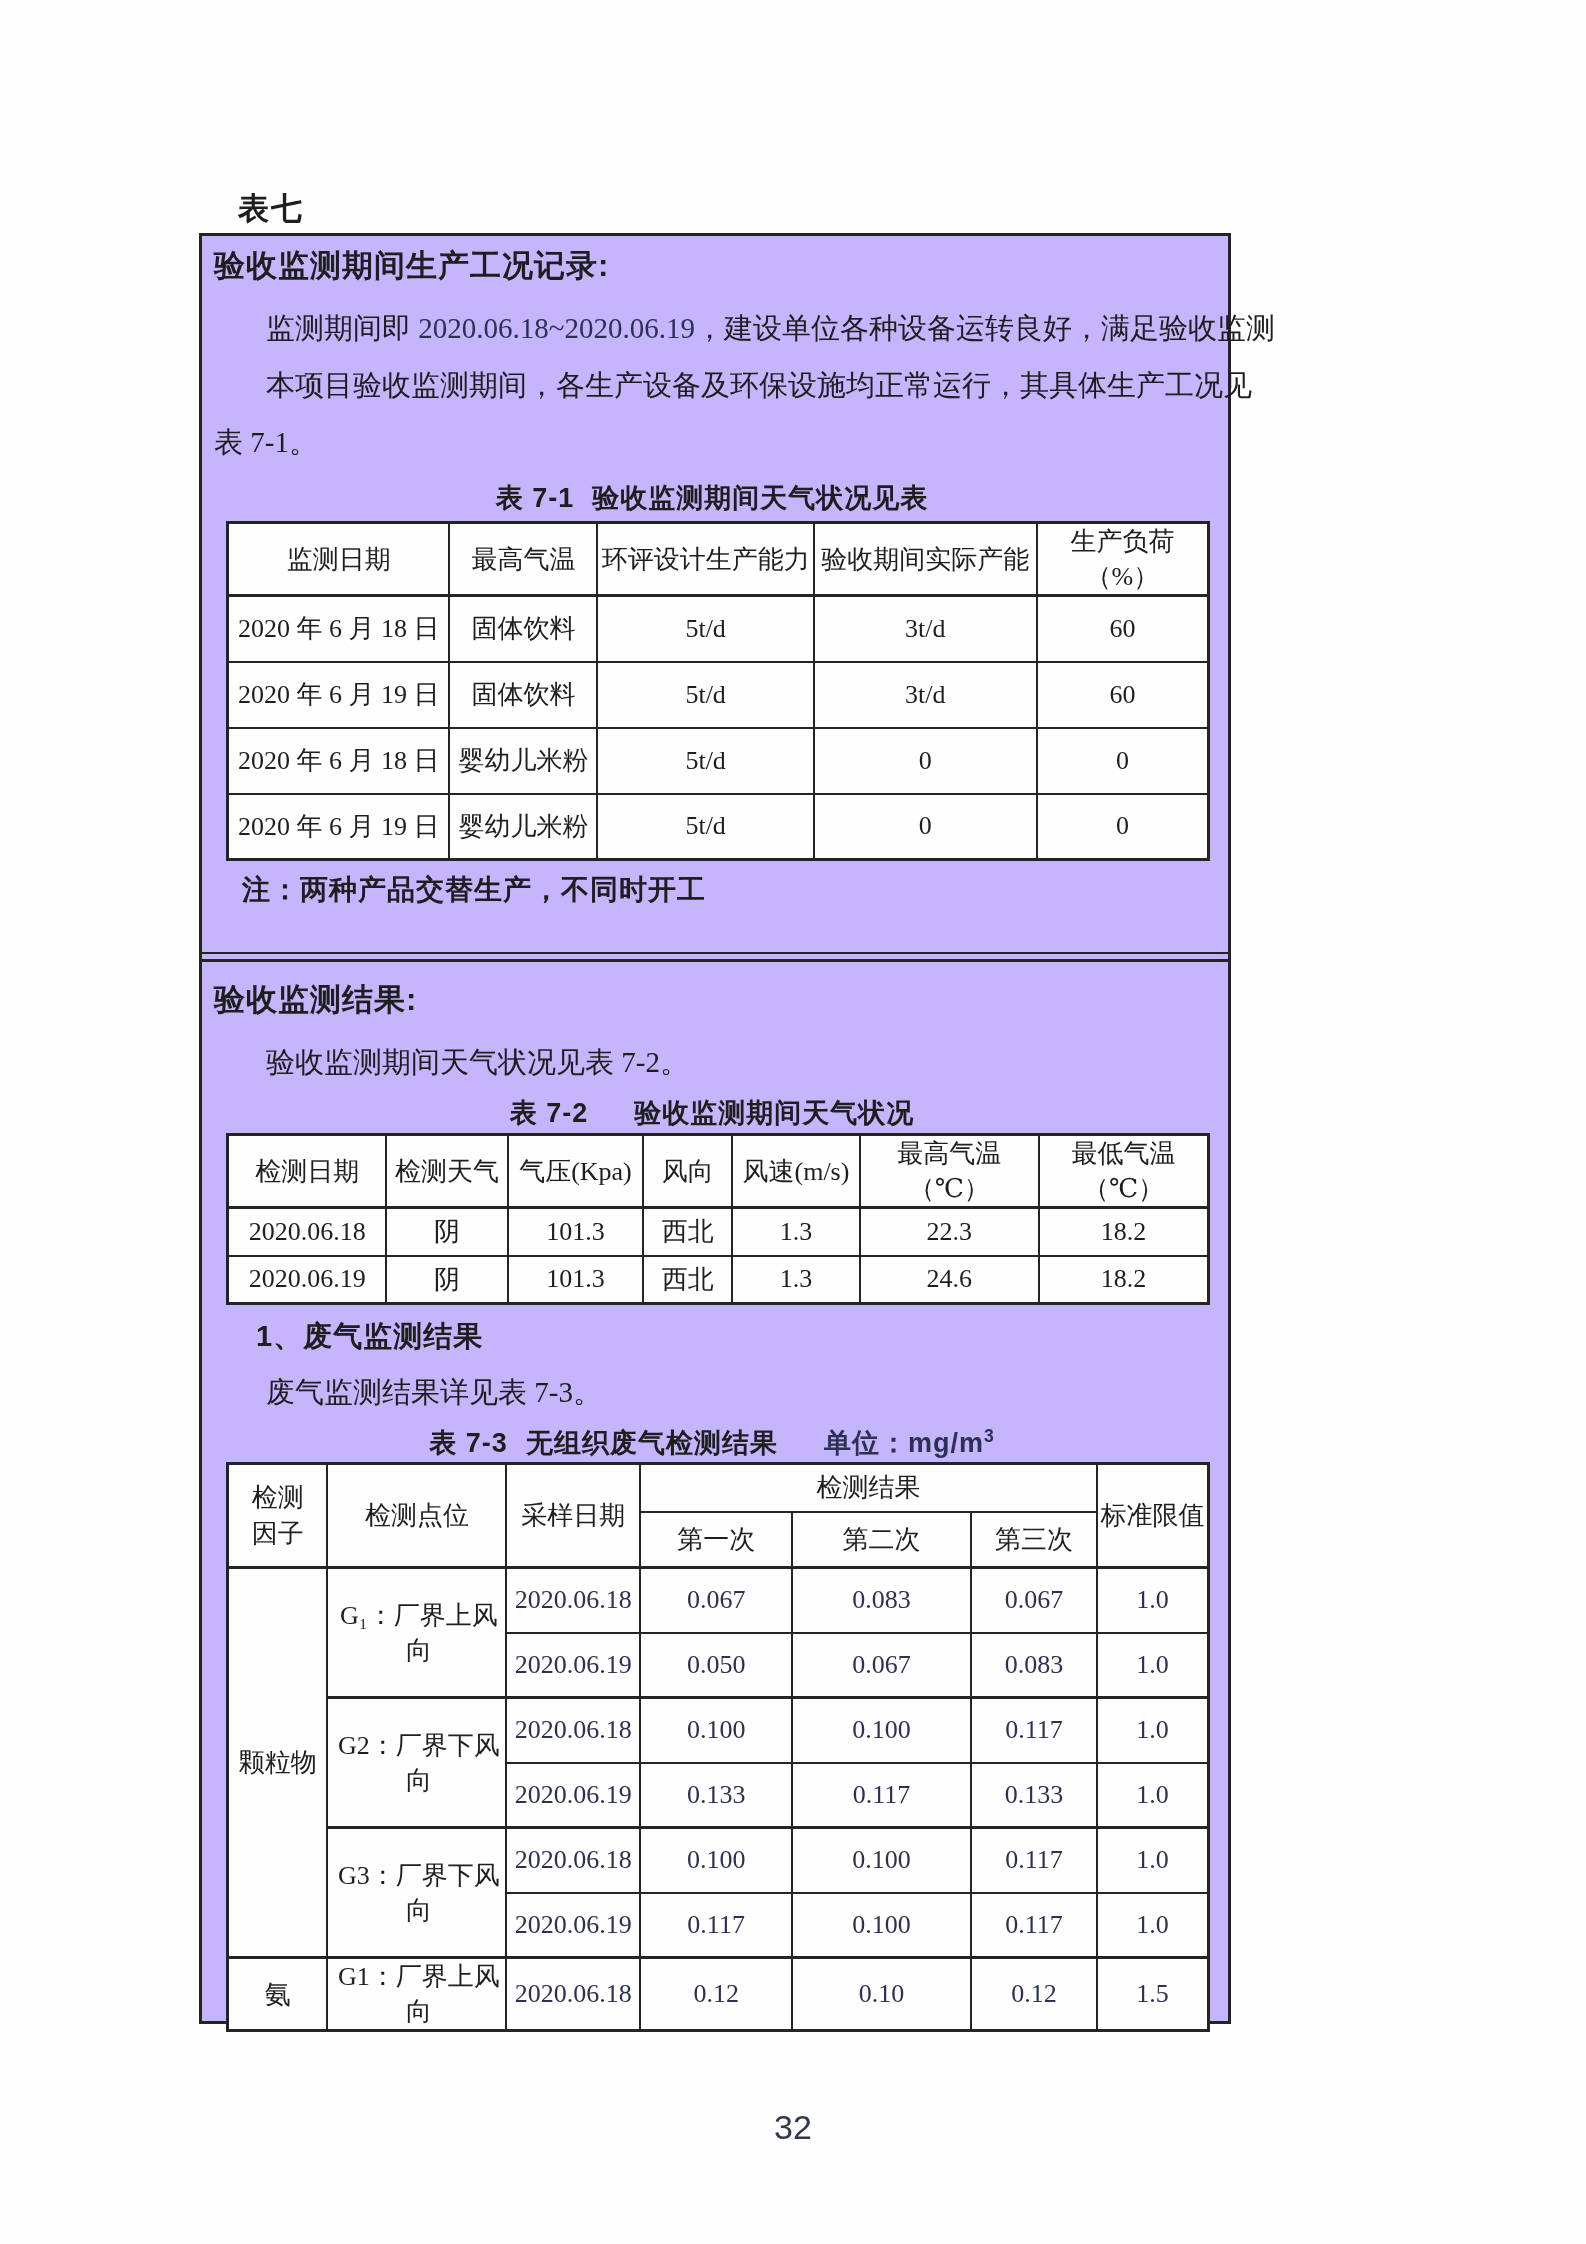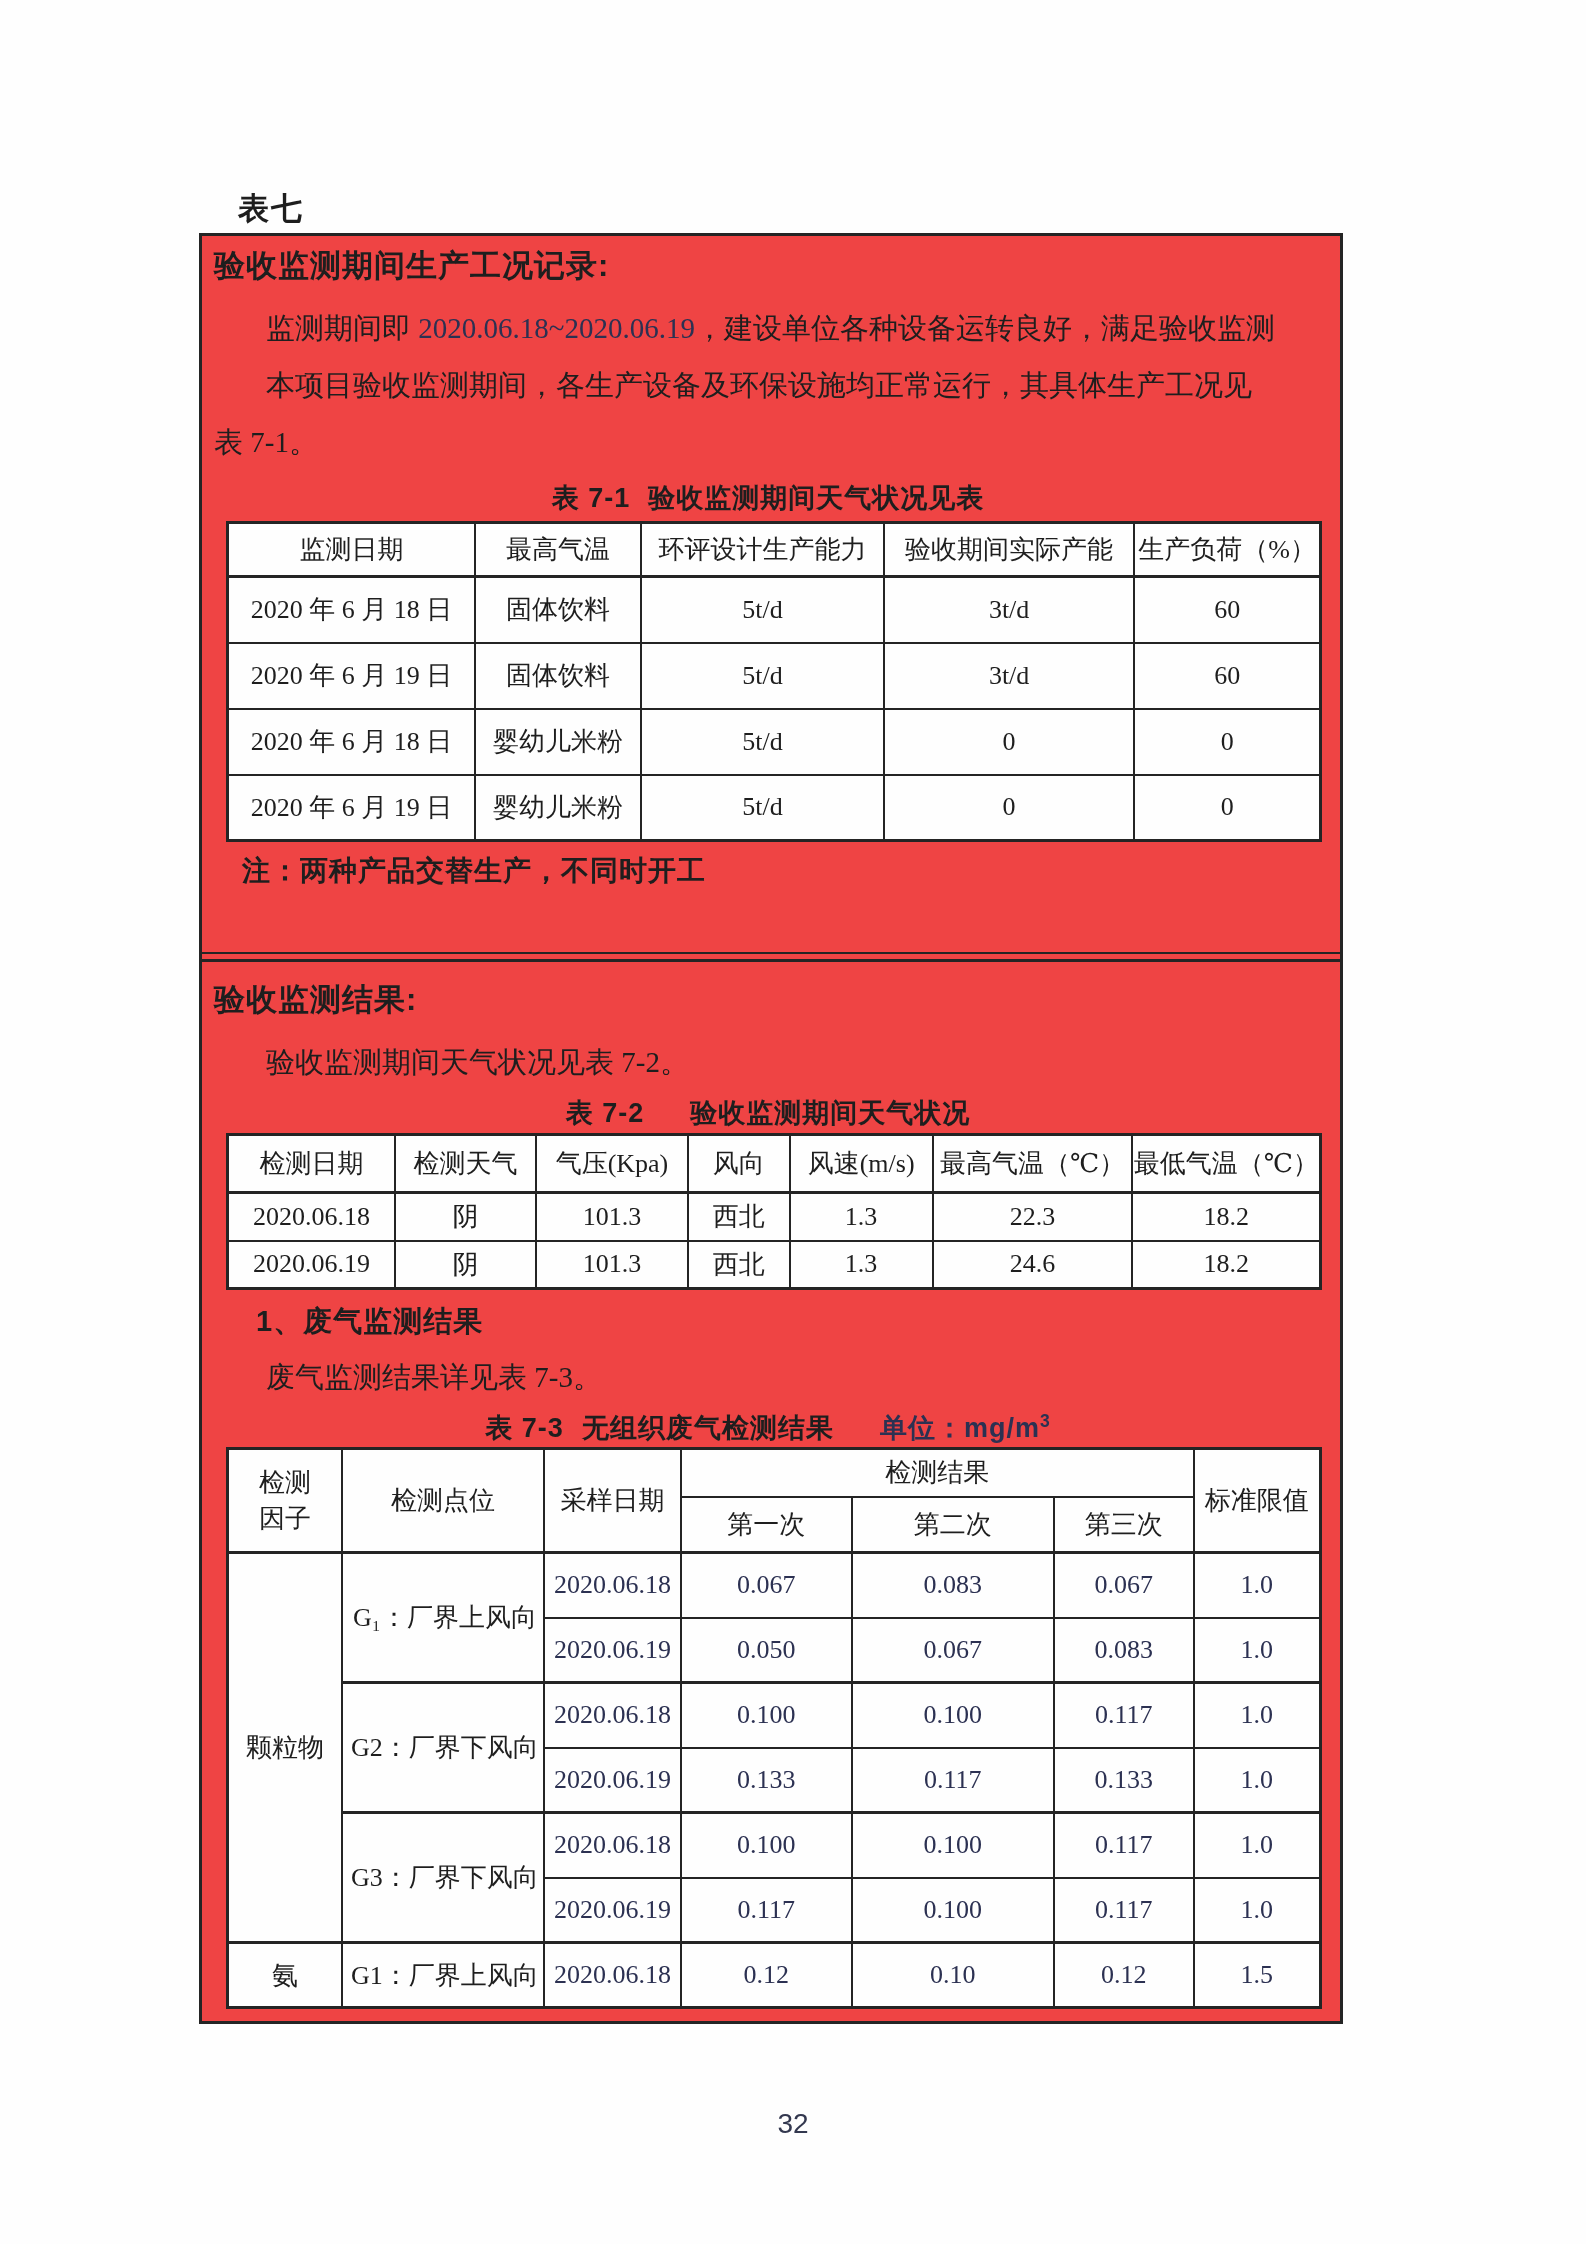--- a/index.html
+++ b/index.html
@@ -13,22 +13,22 @@
   .page { position:absolute; inset:0; background:#fefefe; overflow:hidden; }
 
   .doc-title {
     position:absolute; left:238px; top:188px;
     font-size:31px; font-weight:bold; letter-spacing:2px;
     font-family:"Liberation Sans","DejaVu Sans",sans-serif;
     text-align:center;
   }
 
   .outer-box {
-    position:absolute; left:199px; top:233px; width:1144px; height:1791px;
-    border:3px solid #242424; background:#ef4444;
+    position:absolute; left:199px; top:233px; width:1032px; height:1791px;
+    border:3px solid #242424; background:#c4b5fd;
   }
 
   .sec { padding:8px 18px 0 12px; }
   .sec1 { height:716px; }
   .divider { height:10px; border-top:2px solid #242424; border-bottom:3px solid #242424; }
   .sec2 { padding-top:16px; }
 
   .section-heading {
     font-family:"Liberation Sans","DejaVu Sans",sans-serif;
     font-weight:bold; font-size:31px; line-height:44px; letter-spacing:1px;
@@ -76,21 +76,21 @@
   .sub-heading {
     font-family:"Liberation Sans","DejaVu Sans",sans-serif;
     font-weight:bold; font-size:29px; line-height:46px; margin:8px 0 0 42px; letter-spacing:1px;
   }
   .para-single { margin-top:8px; font-size:29px; line-height:50px; text-indent:52px; white-space:nowrap; }
 
   .scan-navy { color:#2c3152; }
 
   .page-number {
     position:absolute; top:2108px; left:0; width:100%;
-    text-align:center; font-size:28px; color:#33384f;
+    text-align:center; font-size:34px; color:#33384f;
     font-family:"Liberation Sans","DejaVu Sans",sans-serif;
   }
 </style>
 </head>
 <body>
 
 <div class="page">
 
   <div class="doc-title">表七</div>
 

